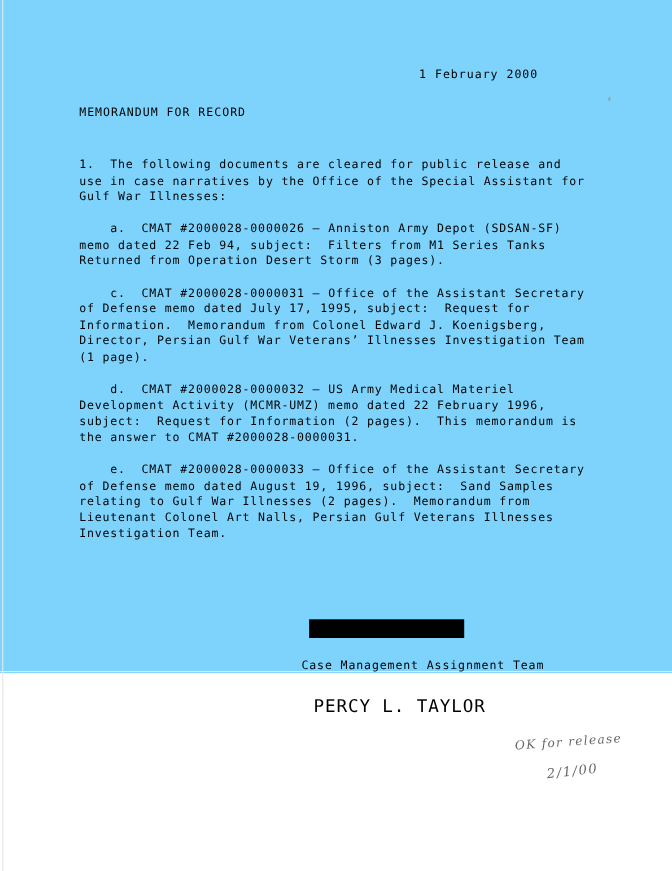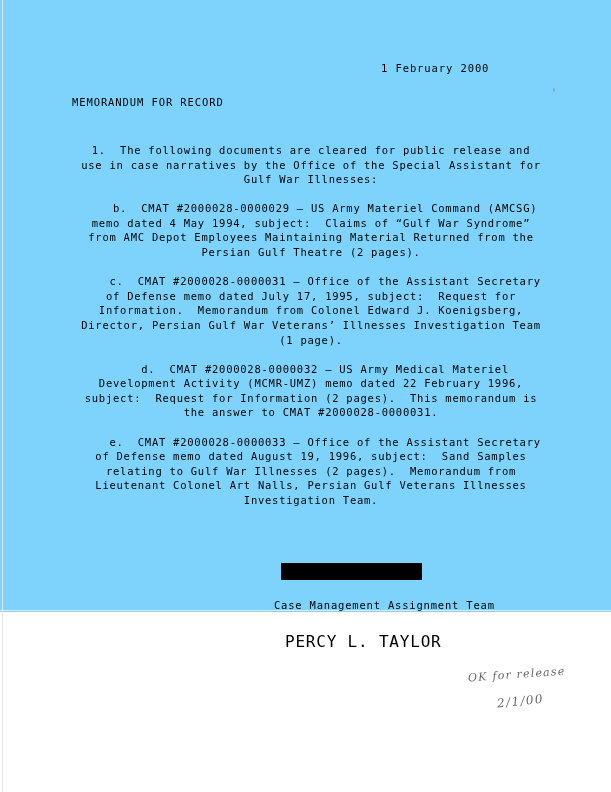--- a/index.html
+++ b/index.html
@@ -68,21 +68,20 @@
     top: 143px;
     width: 478px;
     font-size: 10.5px;
     line-height: 14.6px;
     letter-spacing: 0.75px;
   }
 
   .para {
     margin: 0 0 14.5px 0;
     white-space: pre-wrap;
-    text-align: center;
   }
 
   .redaction {
     position: absolute;
     left: 281px;
     top: 563px;
     width: 141px;
     height: 17px;
     background: #000000;
   }
@@ -145,24 +144,23 @@
   <div class="speck speck-a"></div>
 
   <div class="date-line">1 February 2000</div>
 
   <div class="subject-line">MEMORANDUM FOR RECORD</div>
 
   <div class="body-block">
     <p class="para">1.  The following documents are cleared for public release and
 use in case narratives by the Office of the Special Assistant for
 Gulf War Illnesses:</p>
-    <p class="para">    b.  CMAT #2000028-0000029 – US Army Materiel Command (AMCSG)
-memo dated 4 May 1994, subject:  Claims of “Gulf War Syndrome”
-from AMC Depot Employees Maintaining Material Returned from the
-Persian Gulf Theatre (2 pages).</p>
+    <p class="para">    a.  CMAT #2000028-0000026 – Anniston Army Depot (SDSAN-SF)
+memo dated 22 Feb 94, subject:  Filters from M1 Series Tanks
+Returned from Operation Desert Storm (3 pages).</p>
     <p class="para">    c.  CMAT #2000028-0000031 – Office of the Assistant Secretary
 of Defense memo dated July 17, 1995, subject:  Request for
 Information.  Memorandum from Colonel Edward J. Koenigsberg,
 Director, Persian Gulf War Veterans’ Illnesses Investigation Team
 (1 page).</p>
     <p class="para">    d.  CMAT #2000028-0000032 – US Army Medical Materiel
 Development Activity (MCMR-UMZ) memo dated 22 February 1996,
 subject:  Request for Information (2 pages).  This memorandum is
 the answer to CMAT #2000028-0000031.</p>
     <p class="para">    e.  CMAT #2000028-0000033 – Office of the Assistant Secretary

